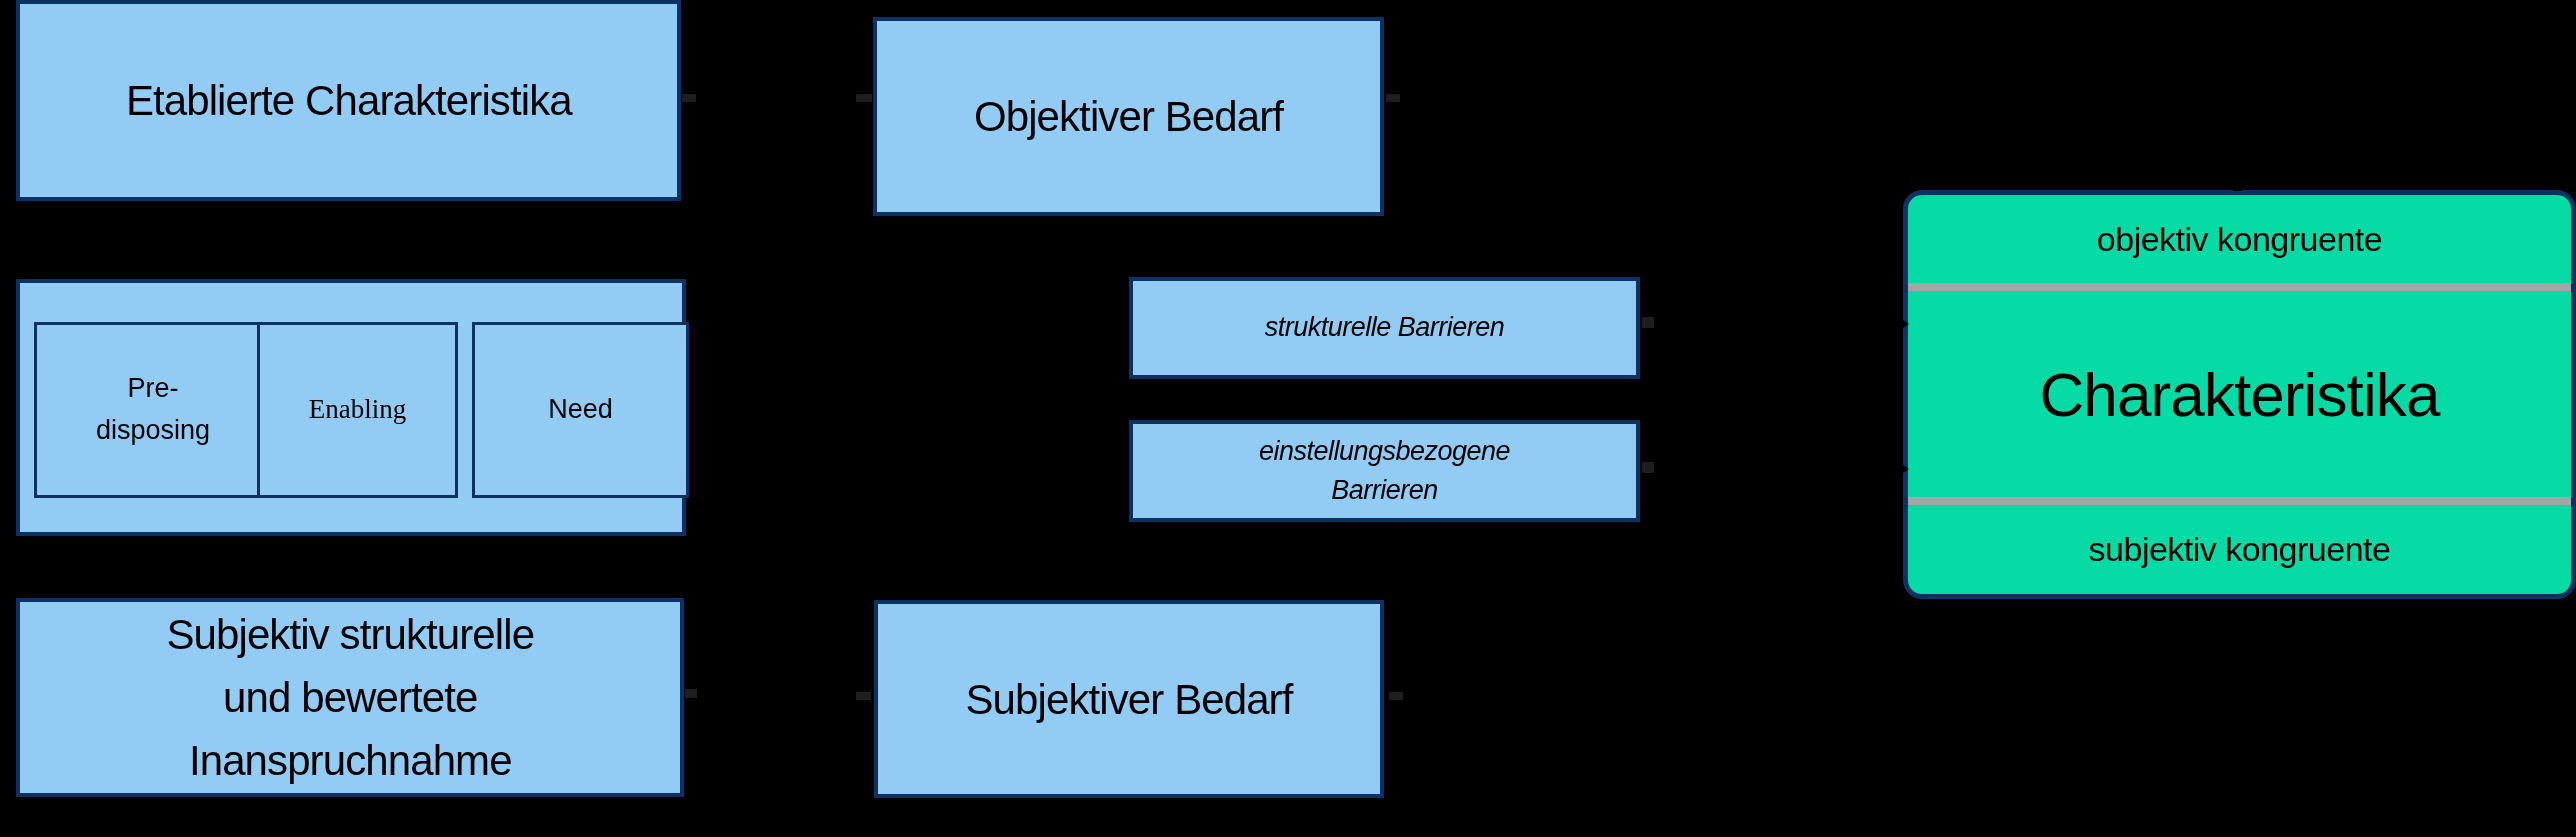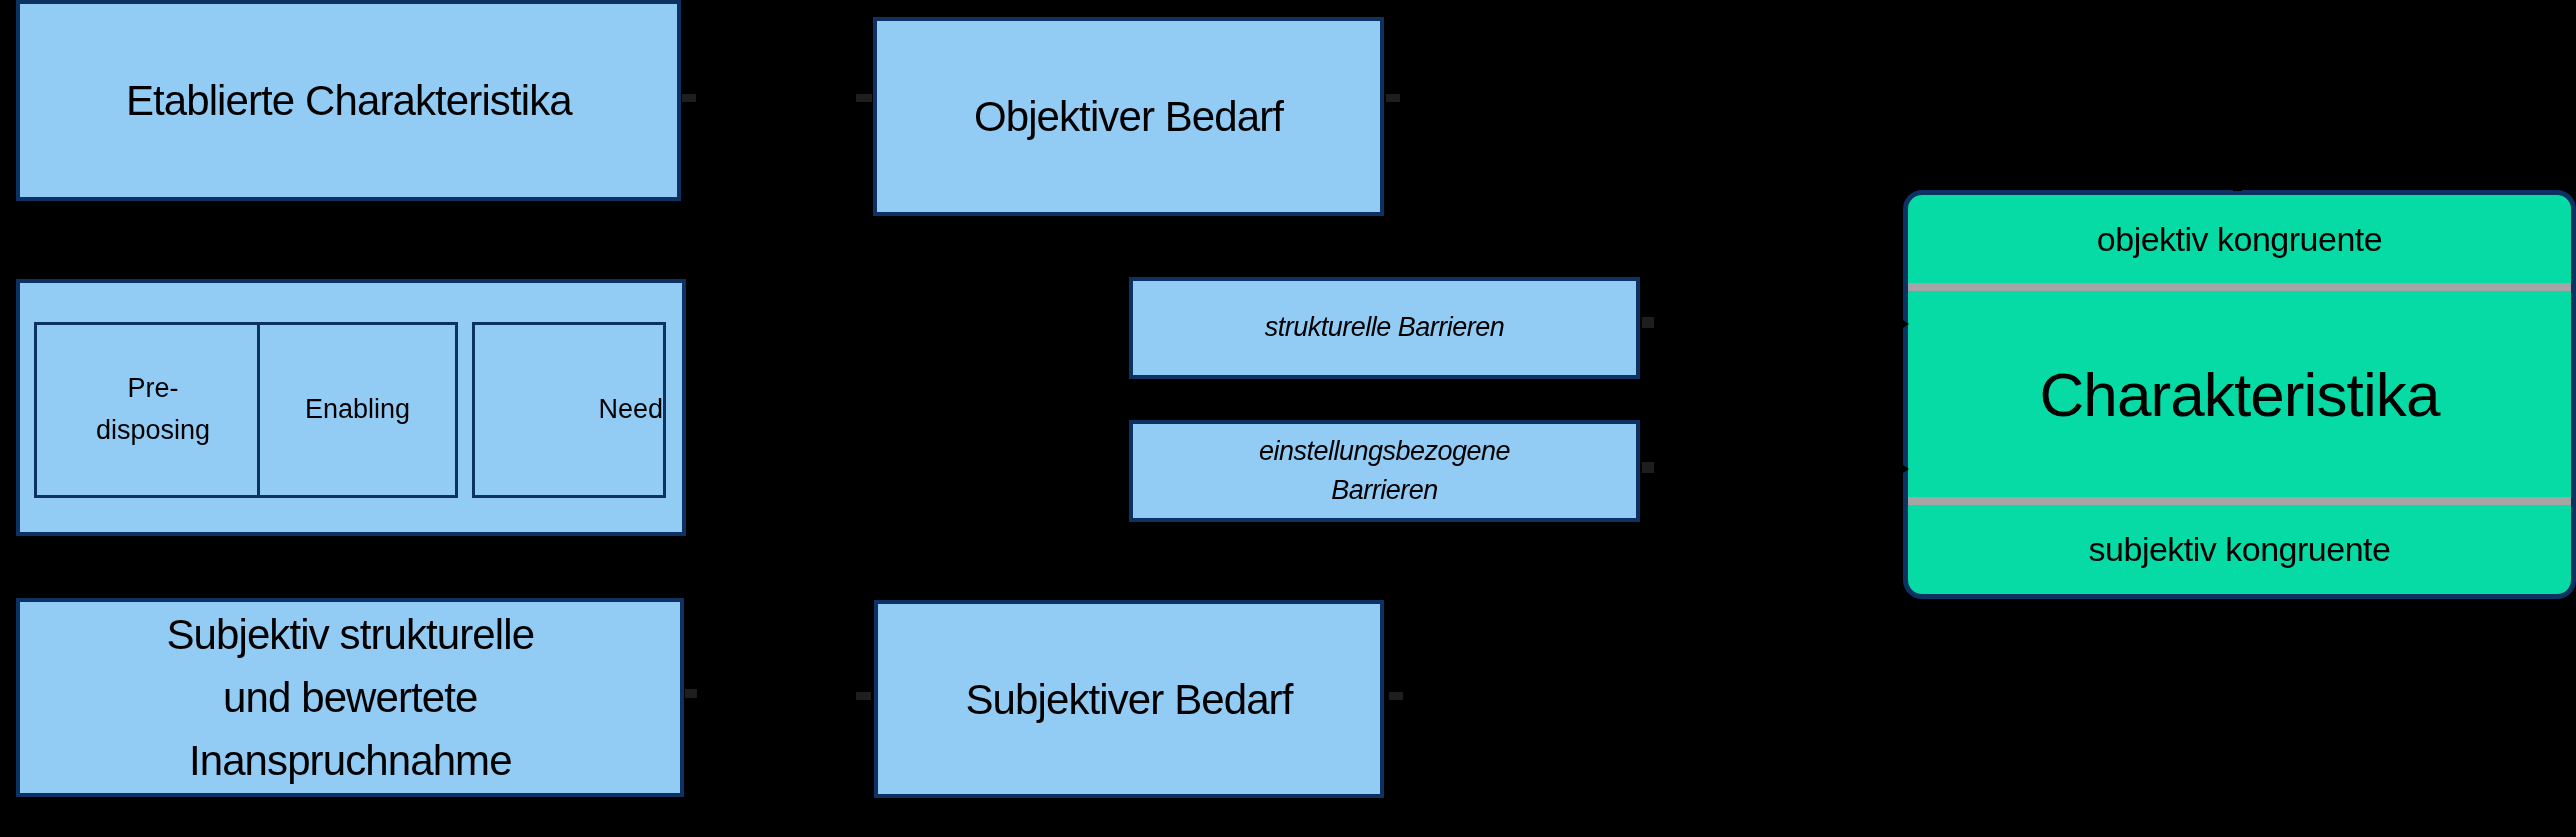--- a/index.html
+++ b/index.html
@@ -67,25 +67,25 @@
     <span class="line">Objektiver Bedarf</span>
   </div>
 
   <div class="bluebox" style="left:16.3px;top:279px;width:670px;height:257px;"></div>
 
   <div class="bluebox thin t-sm" style="left:34px;top:322px;width:238px;height:176px;">
     <span class="line">Pre-</span>
     <span class="line">disposing</span>
   </div>
 
-  <div class="bluebox thin t-sm" style="left:257px;top:322px;width:201px;height:176px;">
+  <div class="bluebox thin t-sm" style="left:257px;top:322px;width:201px;height:176px;font-family:Liberation Serif, serif;">
     <span class="line">Enabling</span>
   </div>
 
-  <div class="bluebox thin t-sm" style="left:472px;top:322px;width:194px;height:176px;align-items:flex-end;">
+  <div class="bluebox thin t-sm" style="left:472px;top:322px;width:217px;height:176px;">
     <span class="line">Need</span>
   </div>
 
   <div class="bluebox t-md" style="left:1129px;top:277px;width:511px;height:102px;">
     <span class="line">strukturelle Barrieren</span>
   </div>
 
   <div class="bluebox t-md" style="left:1129px;top:420px;width:511px;height:102px;">
     <span class="line">einstellungsbezogene</span>
     <span class="line">Barrieren</span>

